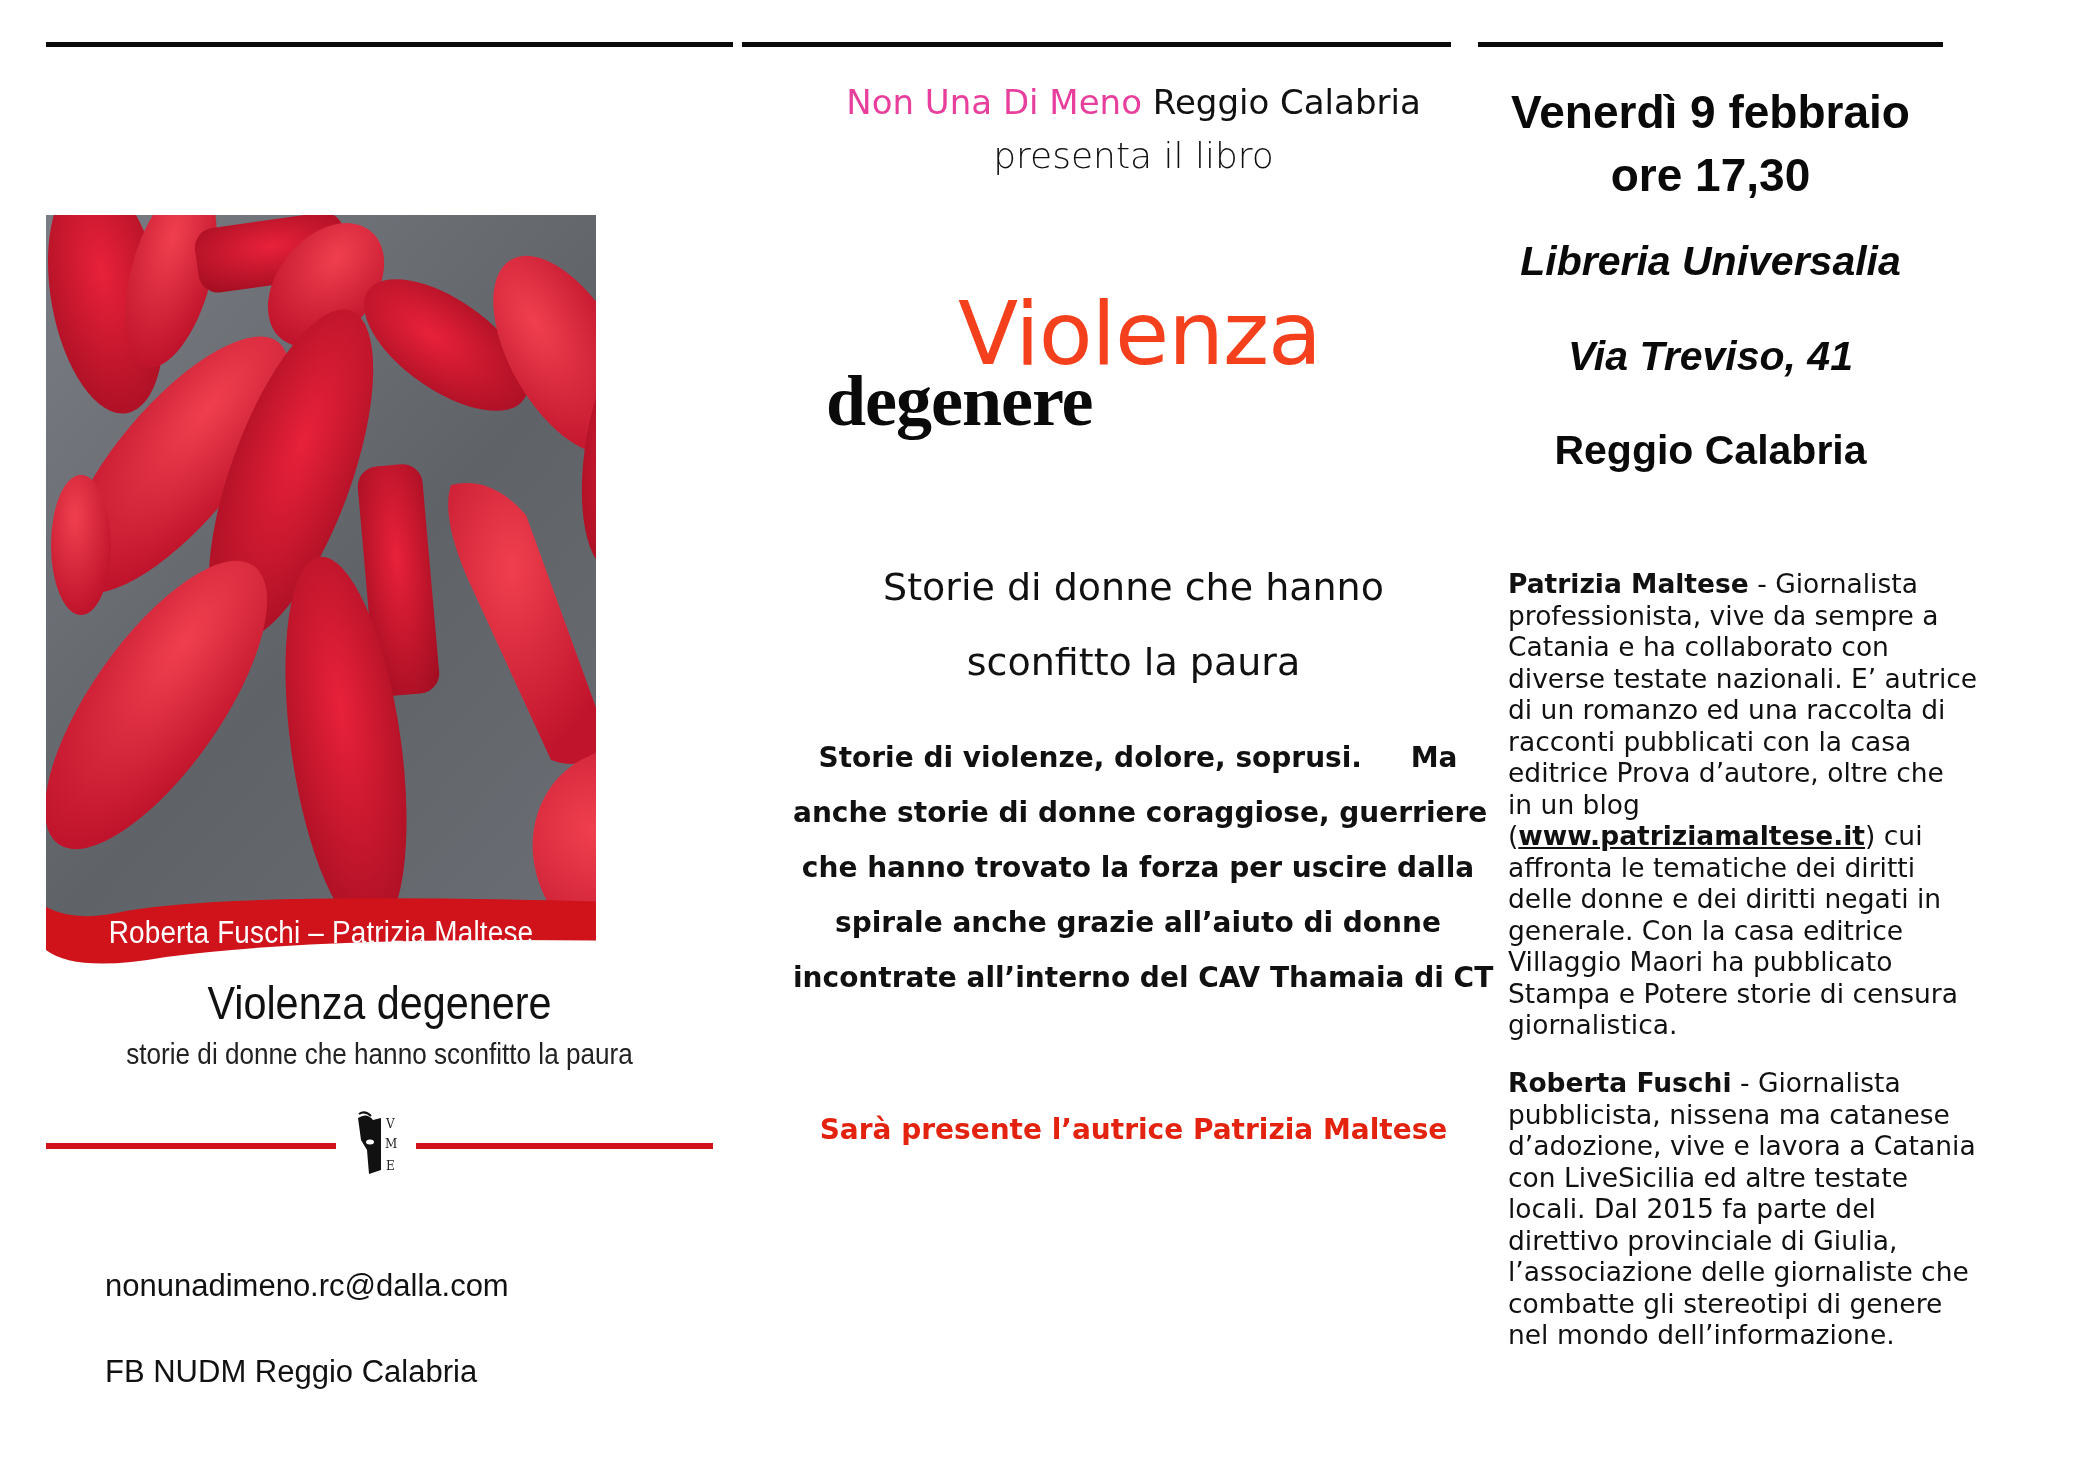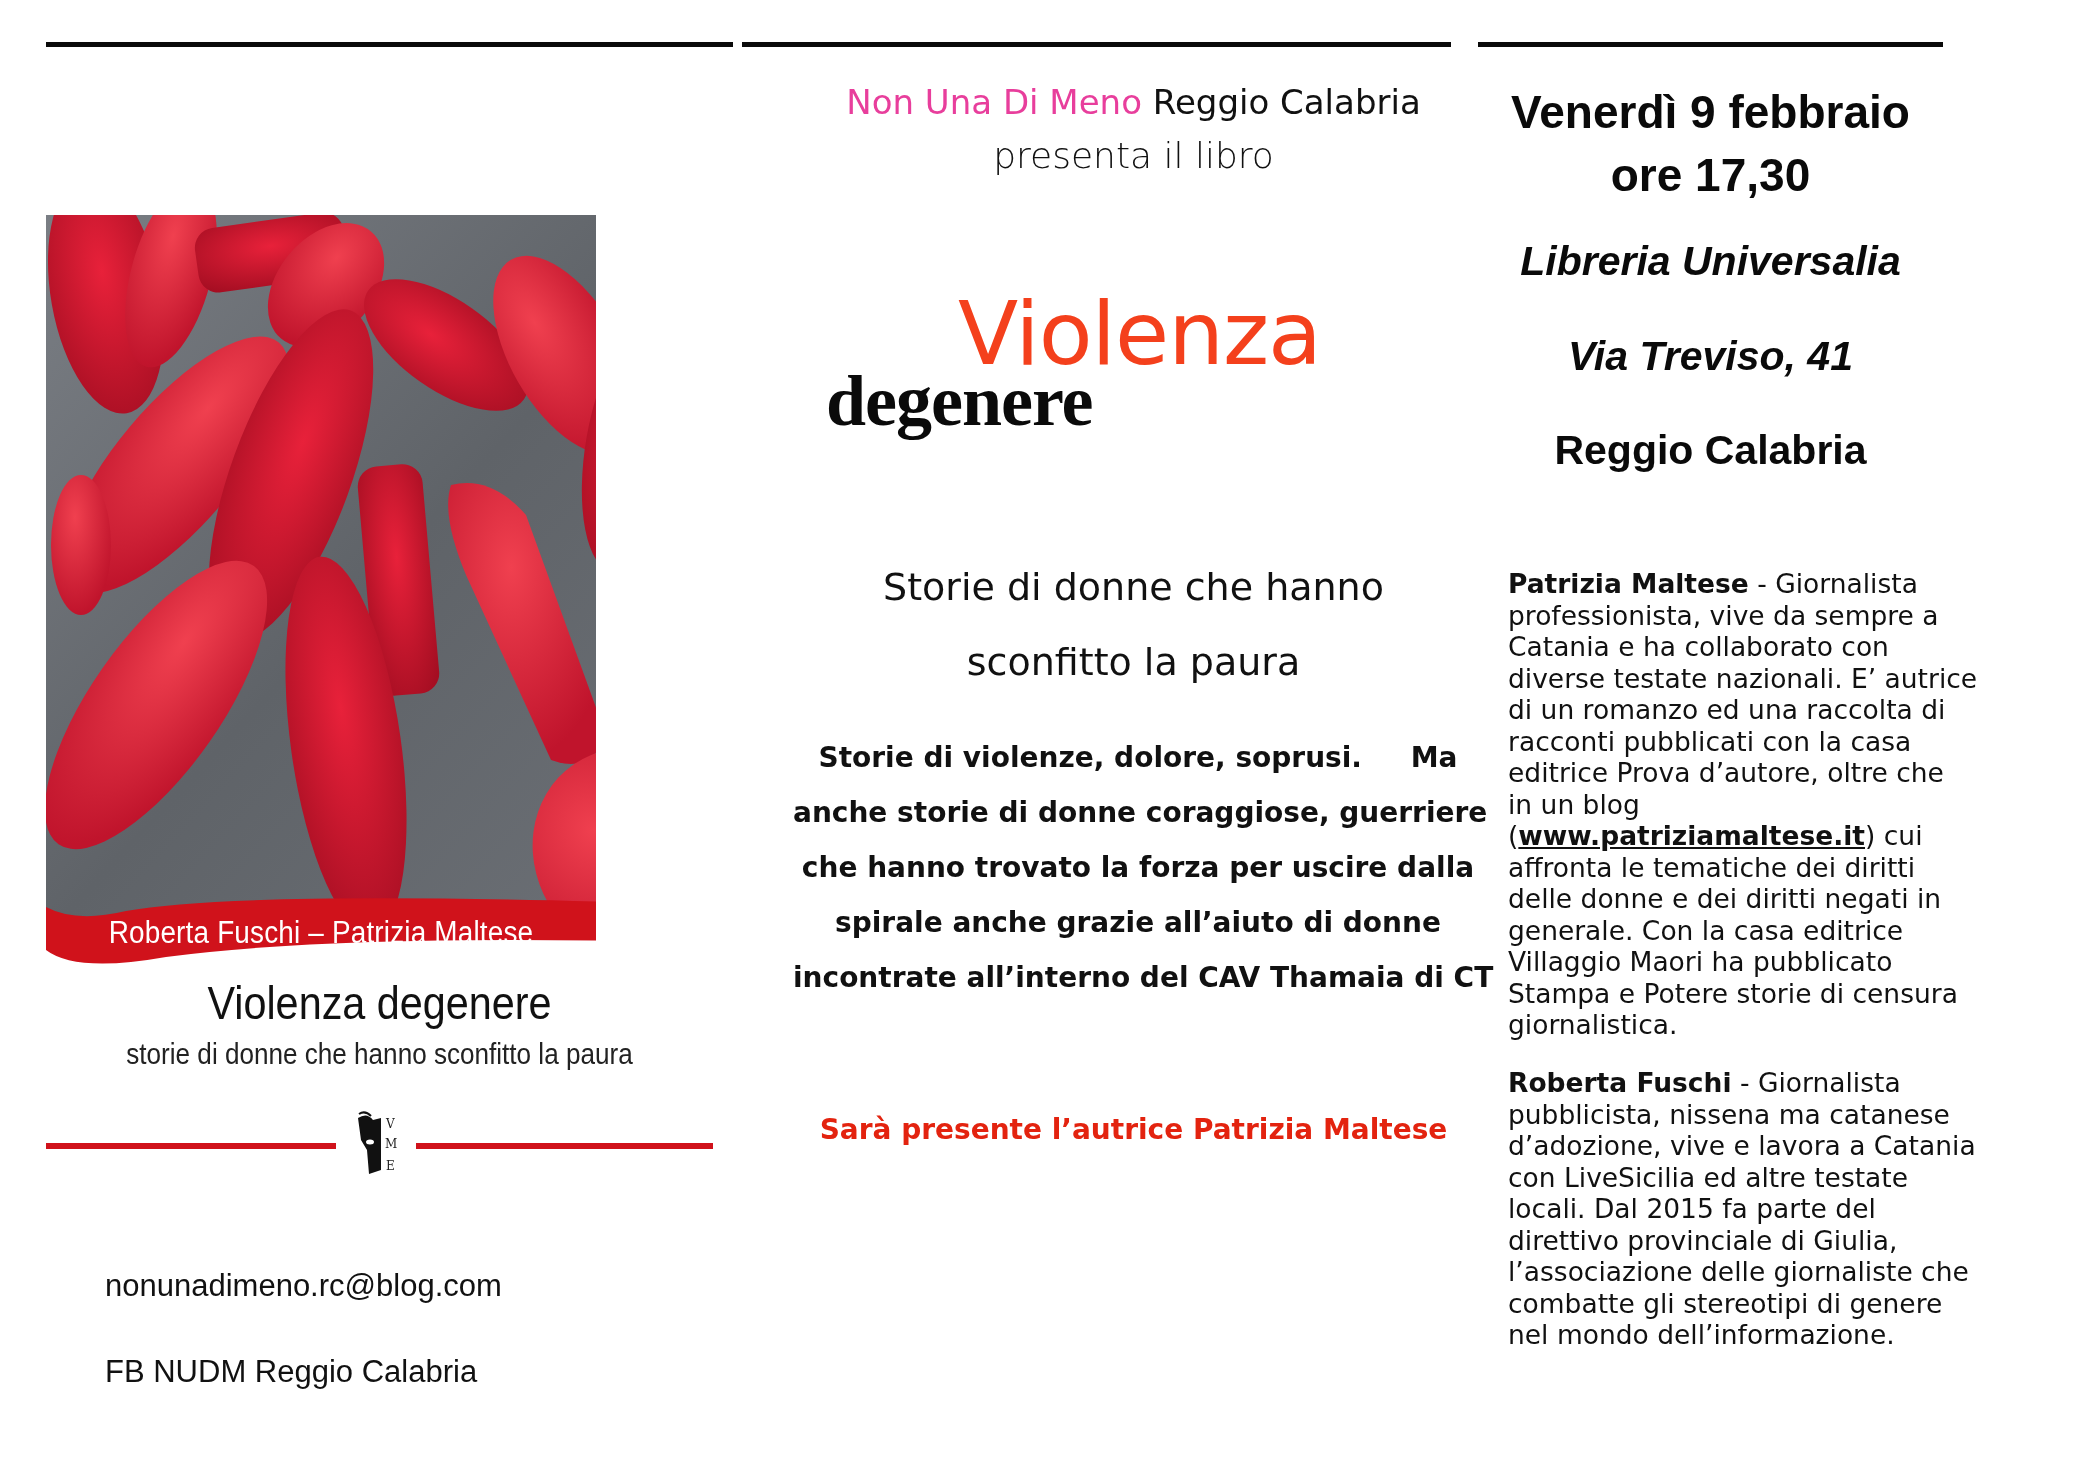--- a/index.html
+++ b/index.html
@@ -107,21 +107,21 @@
   <svg width="45" height="68" viewBox="0 0 45 68" xmlns="http://www.w3.org/2000/svg">
     <path d="M3 8 Q12 2 18 10 L26 8 L26 60 L14 64 L12 40 L6 30 Z" fill="#111"></path>
     <path d="M4 4 Q10 0 16 6" stroke="#111" stroke-width="2" fill="none"></path>
     <ellipse cx="15" cy="32" rx="4" ry="2.5" fill="#fff"></ellipse>
     <text x="31" y="18" font-family="DejaVu Serif, serif" font-size="12" fill="#222">V</text>
     <text x="30" y="38" font-family="DejaVu Serif, serif" font-size="12" fill="#222">M</text>
     <text x="31" y="60" font-family="DejaVu Serif, serif" font-size="12" fill="#222">E</text>
   </svg>
 </div>
 
-<div class="contact" style="top:1268px;">nonunadimeno.rc@blog.com</div>
+<div class="contact" style="top:1268px;">nonunadimeno.rc@dalla.com</div>
 <div class="contact" style="top:1354px;">FB NUDM Reggio Calabria</div>
 
 <div class="mid org">
   <span class="pink">Non Una Di Meno</span>
   <span>Reggio Calabria</span>
 </div>
 <div class="mid presenta">presenta il libro</div>
 
 <div class="t-violenza">Violenza</div>
 <div class="t-degenere">degenere</div>

